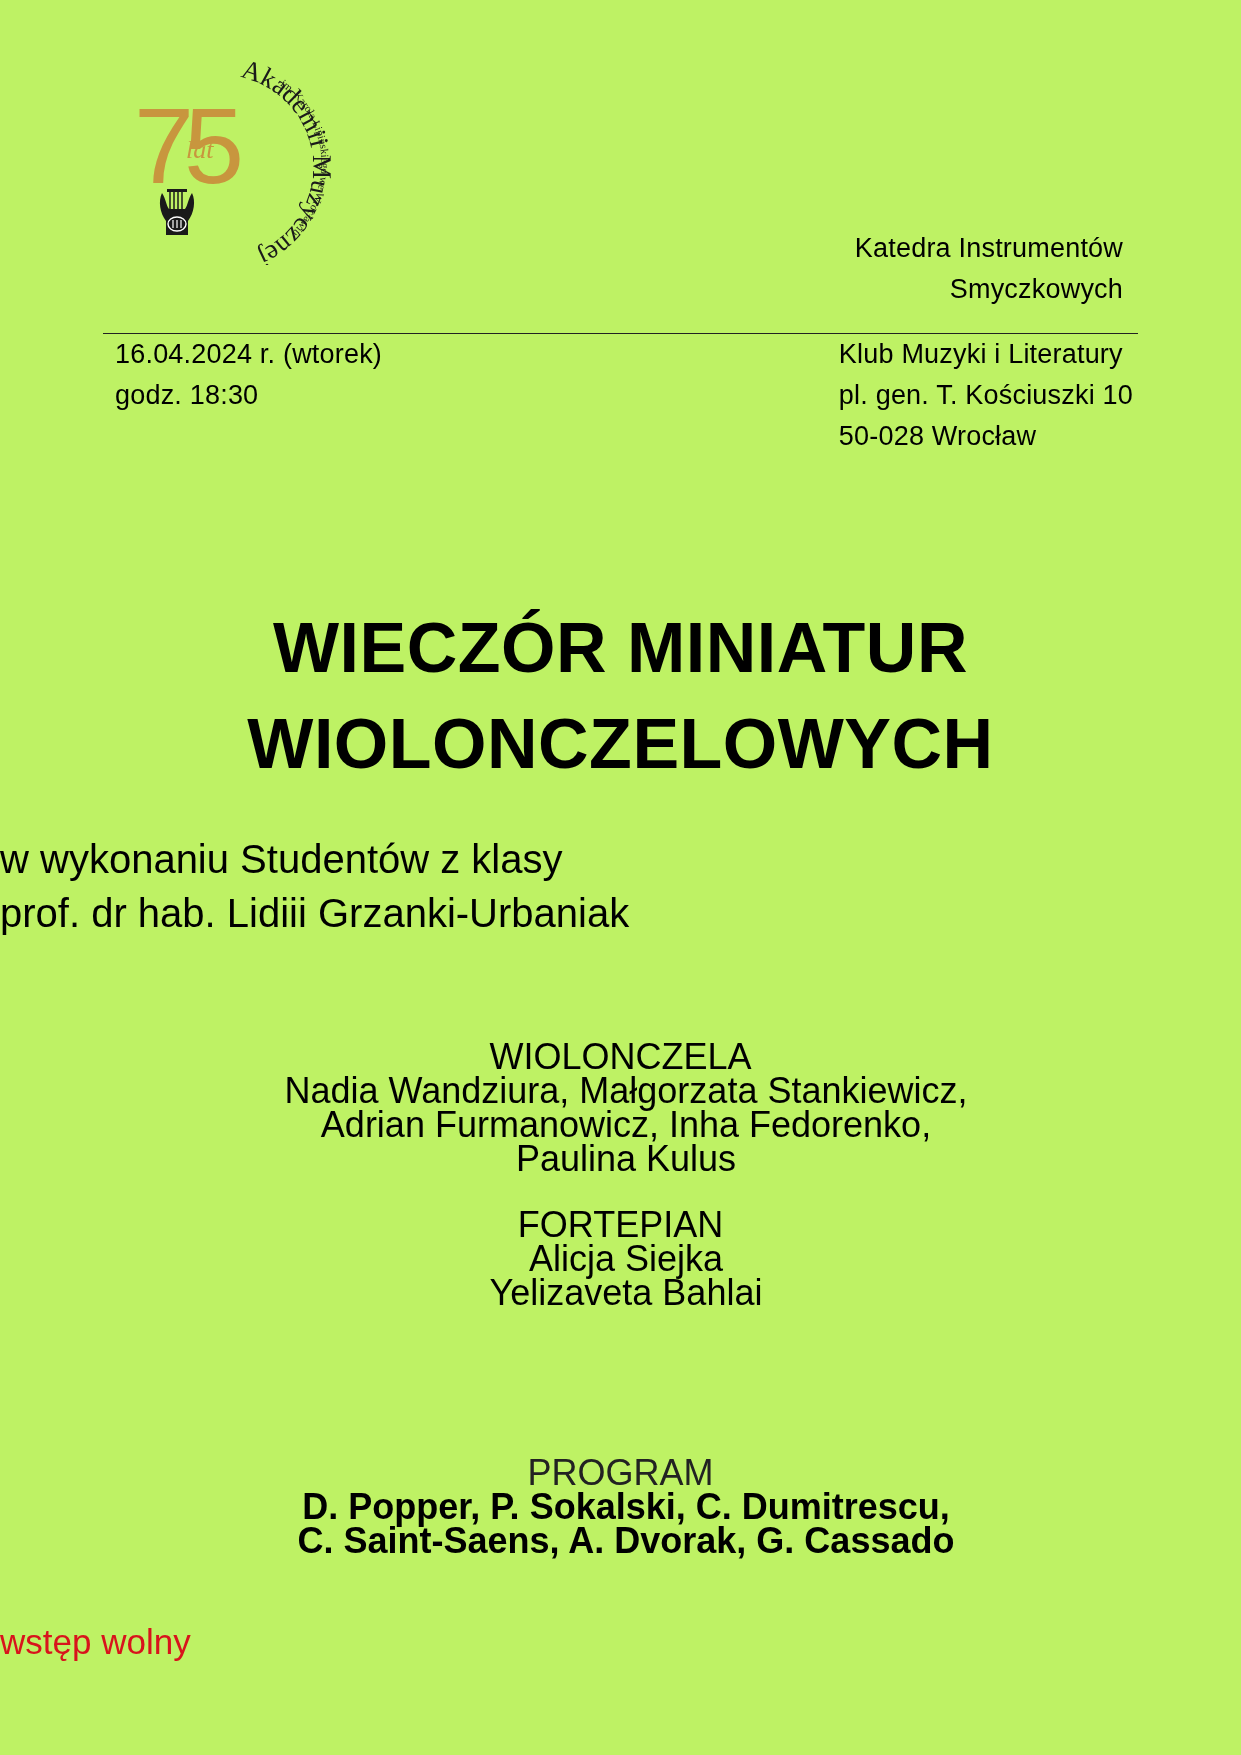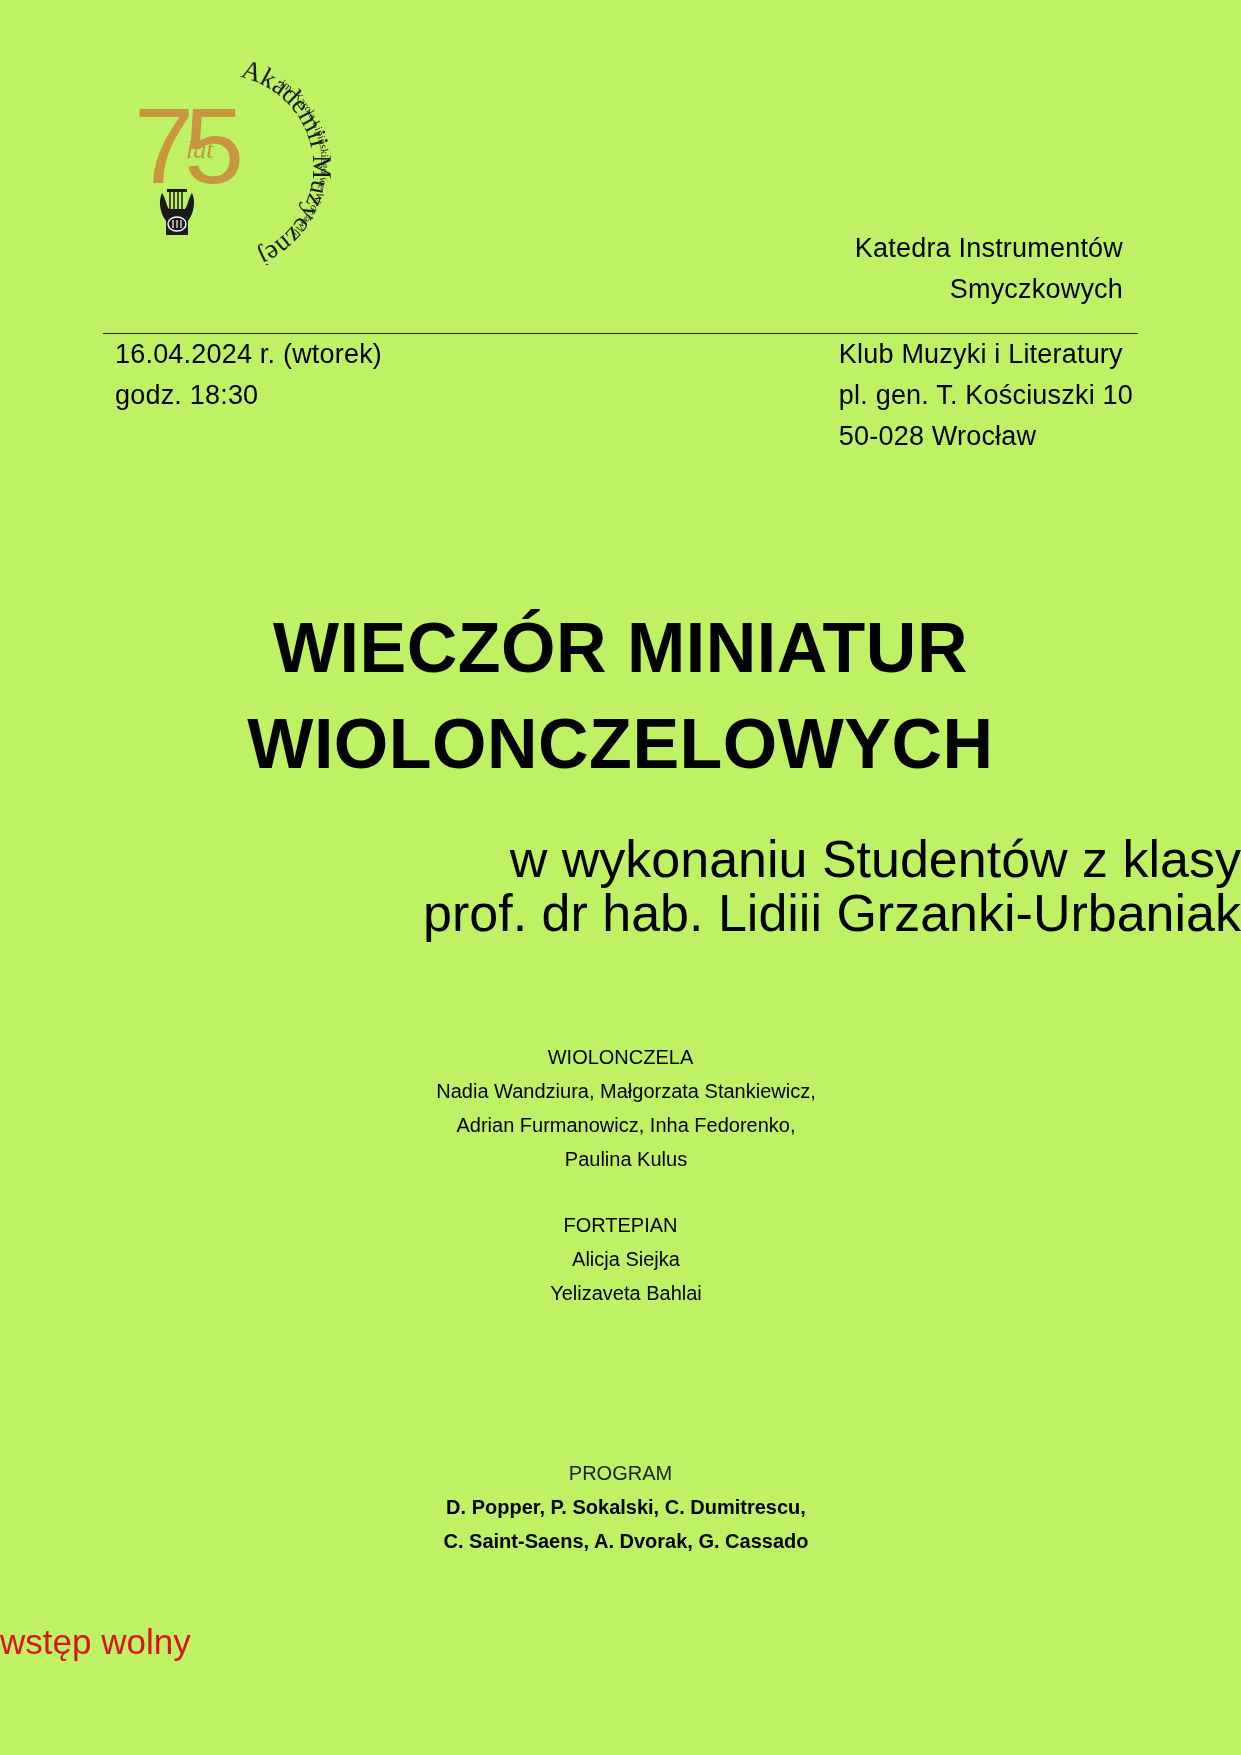--- a/index.html
+++ b/index.html
@@ -80,32 +80,32 @@
       font-weight: bold;
       font-size: 70px;
       line-height: 96px;
       letter-spacing: 0.5px;
     }
     .subtitle {
       position: absolute;
       left: 0;
       width: 1241px;
       top: 832px;
-      text-align: right;
-      font-size: 52px;
+      text-align: left;
+      font-size: 40px;
       line-height: 54px;
     }
 
     
     .section {
       position: absolute;
       left: 0;
       width: 1241px;
       text-align: center;
-      font-size: 20px;
+      font-size: 36px;
       line-height: 34px;
     }
     .section .heading { display: block; }
     .section .line { display: block; margin-left: 11px; }
     .cello { top: 1040px; }
     .piano { top: 1208px; }
     .program { top: 1408px; }
     .program .bold-line { font-weight: bold; }
     .program .heading { color: #222; margin-top: 48px; }
 

